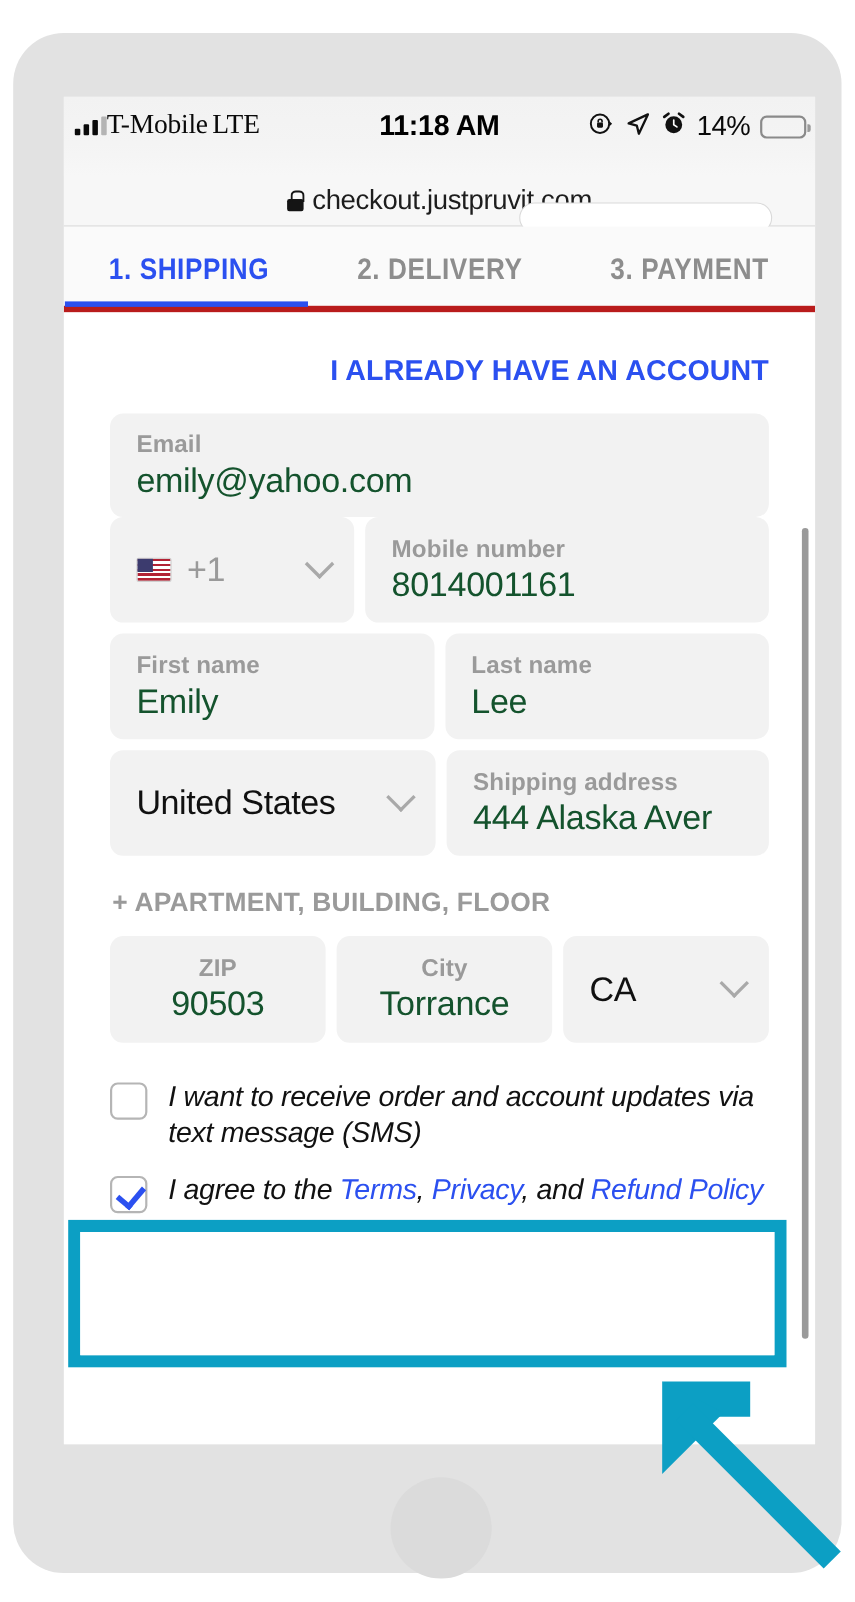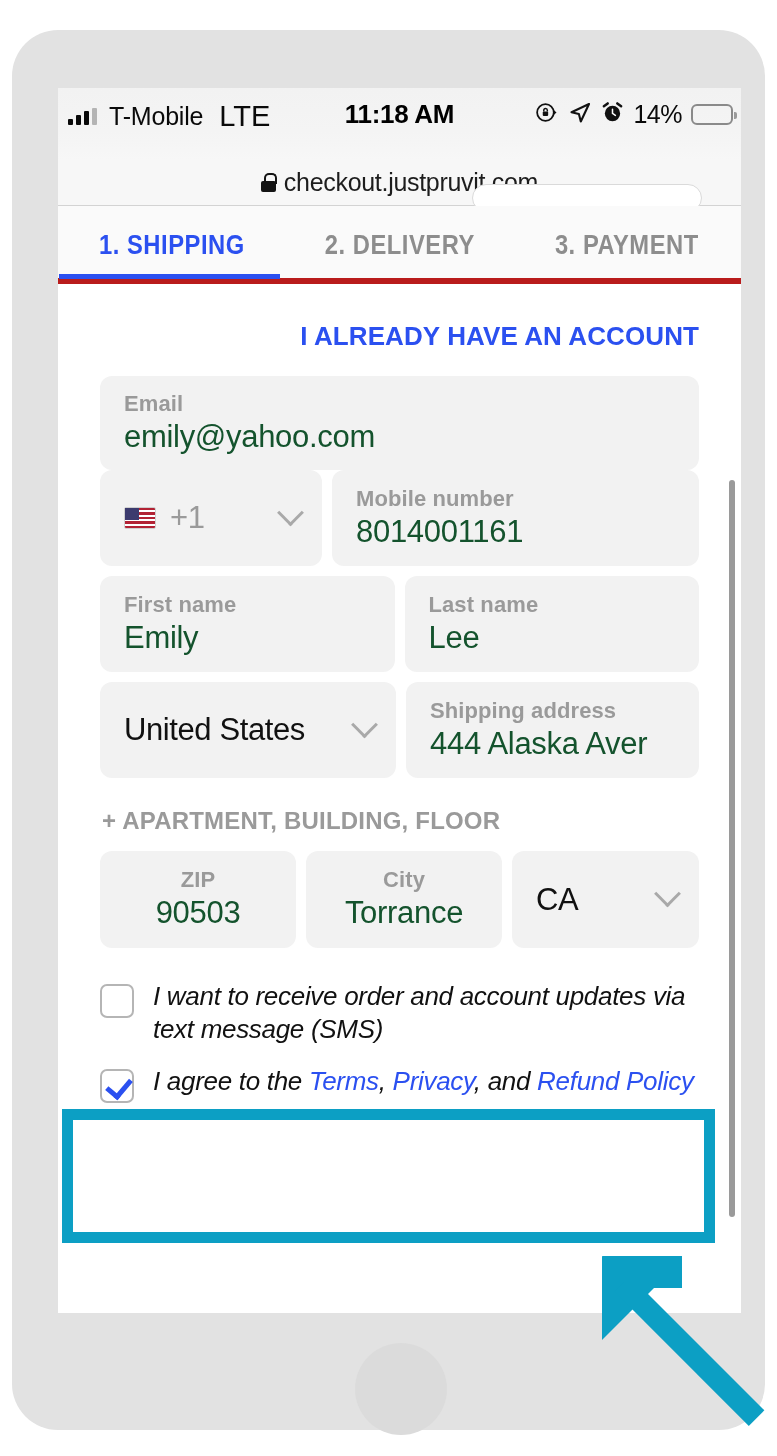--- a/index.html
+++ b/index.html
@@ -36,30 +36,30 @@
   }
 
   
   .status-bar {
     position: relative;
     height: 72px;
     background: linear-gradient(180deg,#f2f2f2 0%,#f4f4f4 60%,#f7f7f7 100%);
   }
   .sb-left {
     position: absolute; left: 10px; top: 12px;
-    display: flex; align-items: center; gap: 12px;
+    display: flex; align-items: center; gap: 0; font-family: Liberation Serif, serif;
   }
   .signal-bars { display: flex; align-items: flex-end; gap: 3px; height: 17px; }
   .signal-bars i { width: 5px; border-radius: 1px; background: #0a0a0a; display: block; }
   .signal-bars i:nth-child(1) { height: 6px; }
   .signal-bars i:nth-child(2) { height: 10px; }
   .signal-bars i:nth-child(3) { height: 14px; }
   .signal-bars i:nth-child(4) { height: 17px; background: #b4b4b4; }
   .carrier { font-size: 25px; color: #0a0a0a; letter-spacing: -0.2px; }
-  .network { font-size: 29px; color: #0a0a0a; margin-left: 4px; }
+  .network { font-size: 25px; color: #0a0a0a; margin-left: 4px; }
   .sb-time {
     position: absolute; left: 0; right: 0; top: 11px;
     text-align: center; font-size: 26px; font-weight: bold; color: #000;
     letter-spacing: -0.3px;
   }
   .sb-right {
     position: absolute; right: 8px; top: 12px;
     display: flex; align-items: center; gap: 9px;
   }
   .battery-pct { font-size: 25px; color: #0a0a0a; letter-spacing: -0.5px; }

